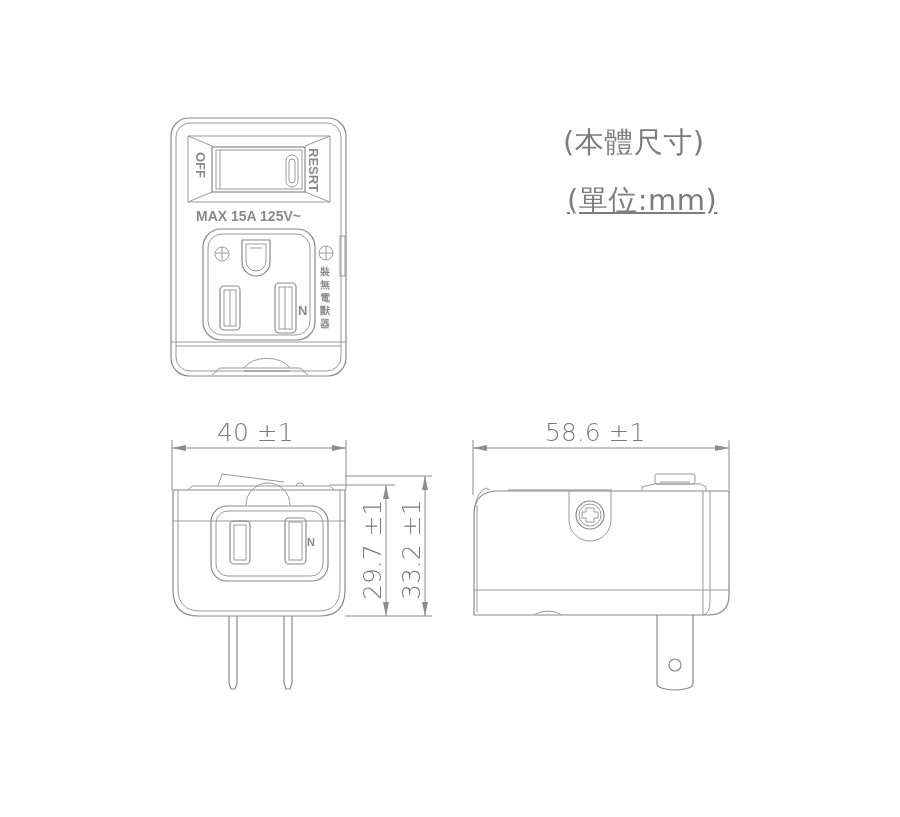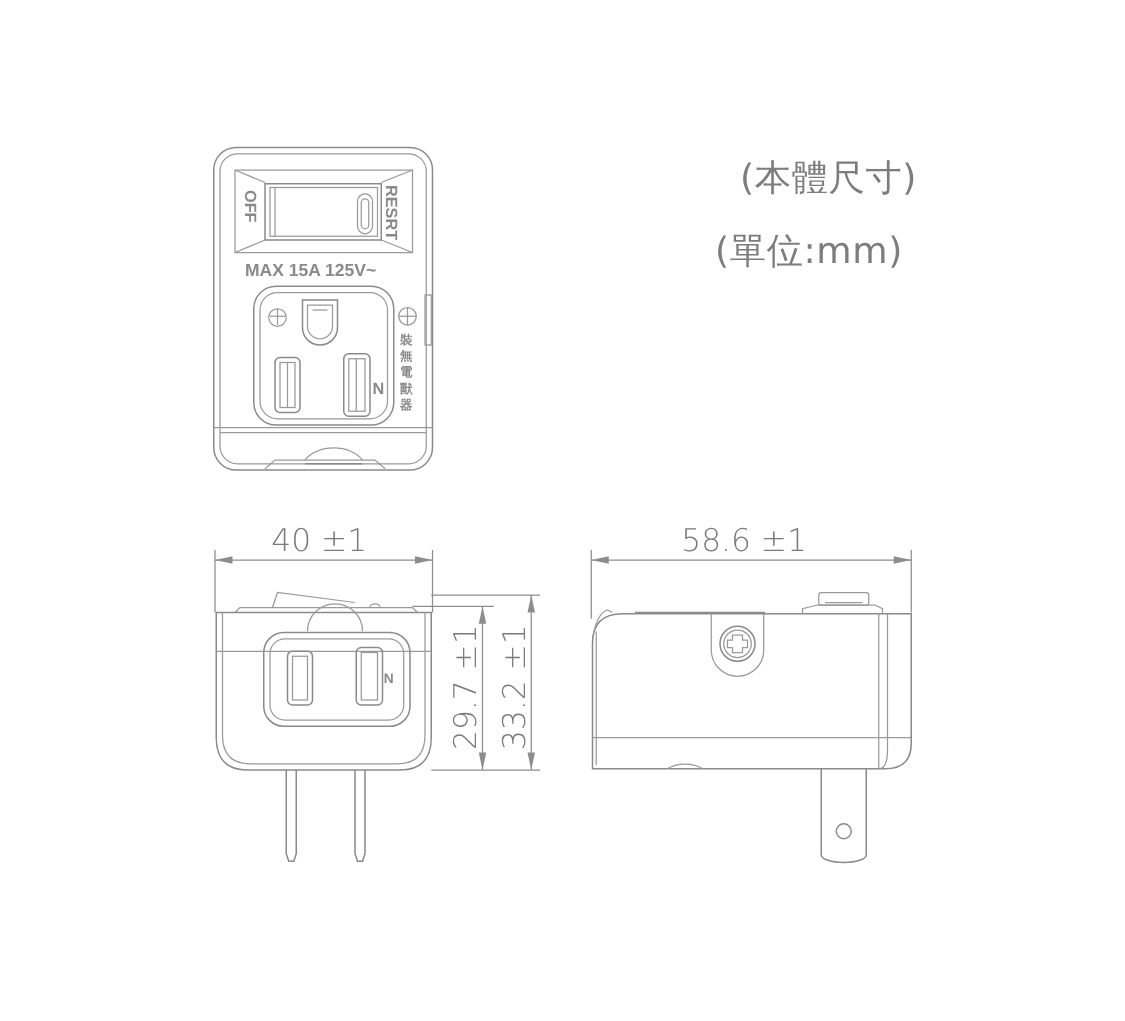--- a/index.html
+++ b/index.html
@@ -1,22 +1,22 @@
 <!DOCTYPE html>
 <html><head>
   <meta charset="utf-8">
   <style>
     html, body { margin: 0; padding: 0; background: #ffffff; }
     body { width: 900px; height: 817px; position: relative; overflow: hidden;
            font-family: "DejaVu Sans", sans-serif; color: #777; }
     svg#drawing { position: absolute; left: 0; top: 0; }
     .note { position: absolute; font-family: "DejaVu Sans", sans-serif;
-            font-size: 29px; color: #7d7d7d; letter-spacing: 0.5px; margin-left: 29px; }
+            font-size: 29px; color: #7d7d7d; letter-spacing: 0.5px; }
     .note-1 { left: 563px; top: 123px; }
-    .note-2 { left: 543px; top: 181px; }
+    .note-2 { left: 567px; top: 181px; text-decoration: underline; }
     .dim { font-family: "DejaVu Sans", sans-serif; fill: #7a7a7a; font-weight: 300; }
     .lbl { font-family: "Liberation Sans", sans-serif; fill: #8a8a8a; font-weight: bold; }
     .s { stroke: #8a8a8a; fill: none; stroke-width: 1.2; }
     .s2 { stroke: #9a9a9a; fill: none; stroke-width: 1; }
     .d { stroke: #8d8d8d; fill: none; stroke-width: 1; }
     .ar { fill: #8d8d8d; }
   </style>
 </head>
 <body>
 

